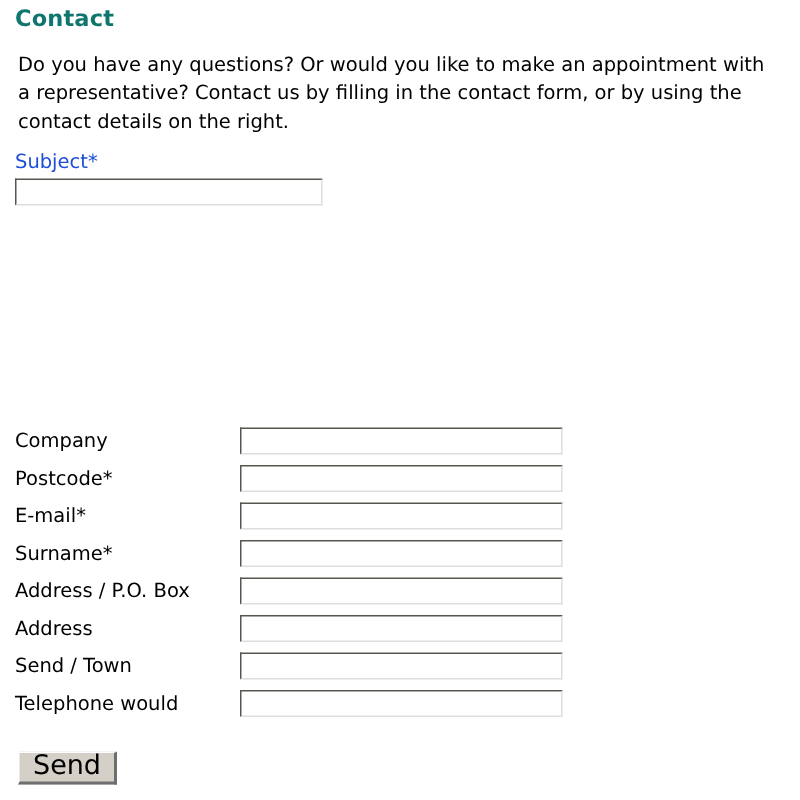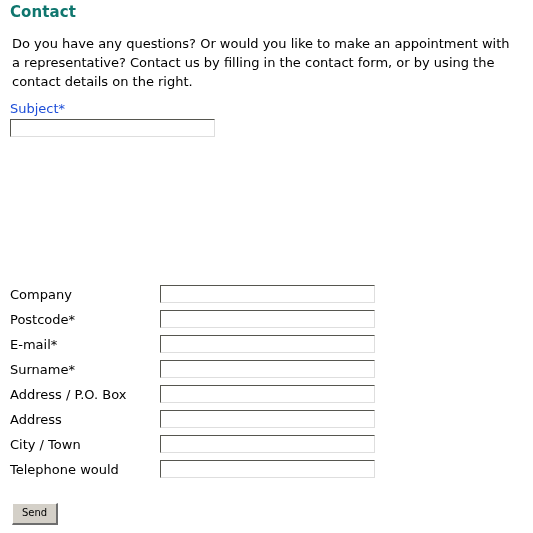--- a/index.html
+++ b/index.html
@@ -125,21 +125,21 @@
   }
 
   
   .send-wrap {
     position: absolute;
     left: 12px;
     top: 501px;
   }
   #send-button {
     font-family: "DejaVu Sans", sans-serif;
-    font-size: 10px;
+    font-size: 18px;
     color: #000000;
     background: #d4d0c8;
     padding: 2px 9px 3px 9px;
     border-top: 1px solid #ffffff;
     border-left: 1px solid #ffffff;
     border-right: 2px solid #6e6e6e;
     border-bottom: 2px solid #6e6e6e;
     border-radius: 0;
     cursor: pointer;
     line-height: 14px;
@@ -179,21 +179,21 @@
       </div>
       <div class="frow">
         <label class="rlabel" for="field-input-4">Address / P.O. Box</label>
         <input type="text" id="field-input-4" class="control rinput" placeholder="" style="">
       </div>
       <div class="frow">
         <label class="rlabel" for="field-input-5">Address</label>
         <input type="text" id="field-input-5" class="control rinput" placeholder="" style="">
       </div>
       <div class="frow">
-        <label class="rlabel" for="field-input-6">City / Town</label>
+        <label class="rlabel" for="field-input-6">Send / Town</label>
         <input type="text" id="field-input-6" class="control rinput" placeholder="" style="">
       </div>
       <div class="frow">
         <label class="rlabel" for="field-input-7">Telephone would</label>
         <input type="text" id="field-input-7" class="control rinput" placeholder="" style="">
       </div>
     </div>
 
   <div class="send-wrap">
     <button id="send-button" type="submit" style="background: rgb(212, 208, 200);">Send</button>

